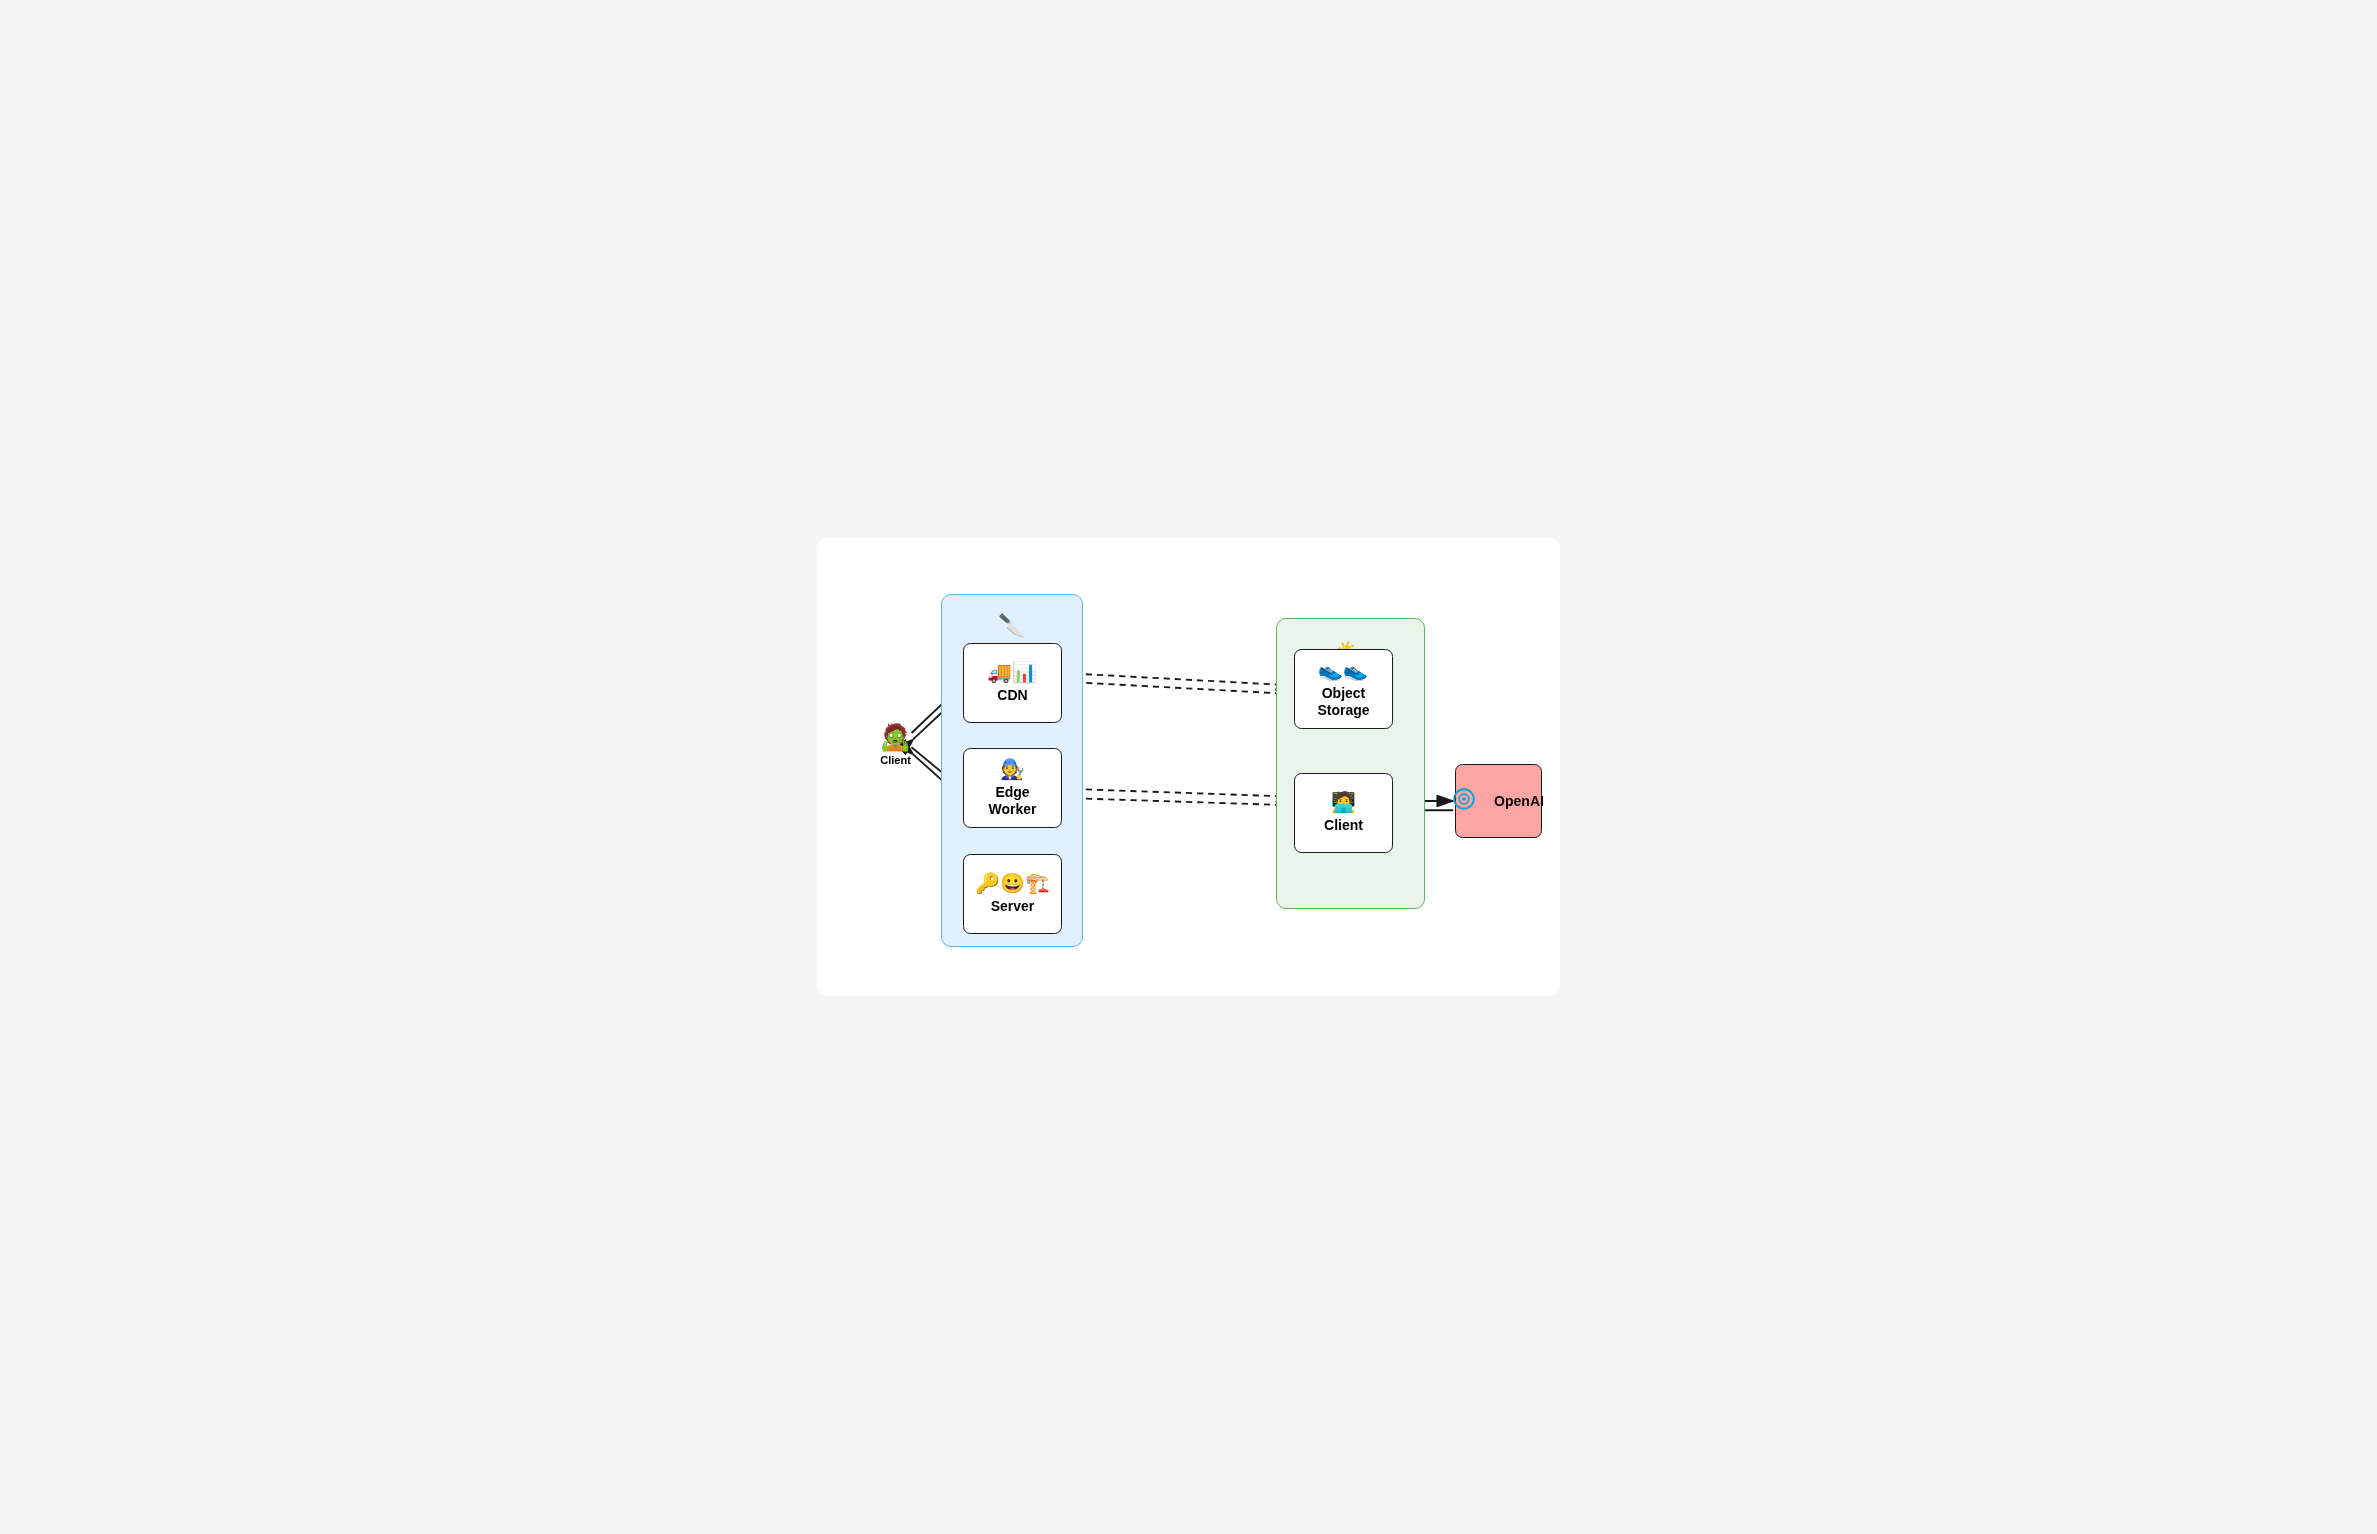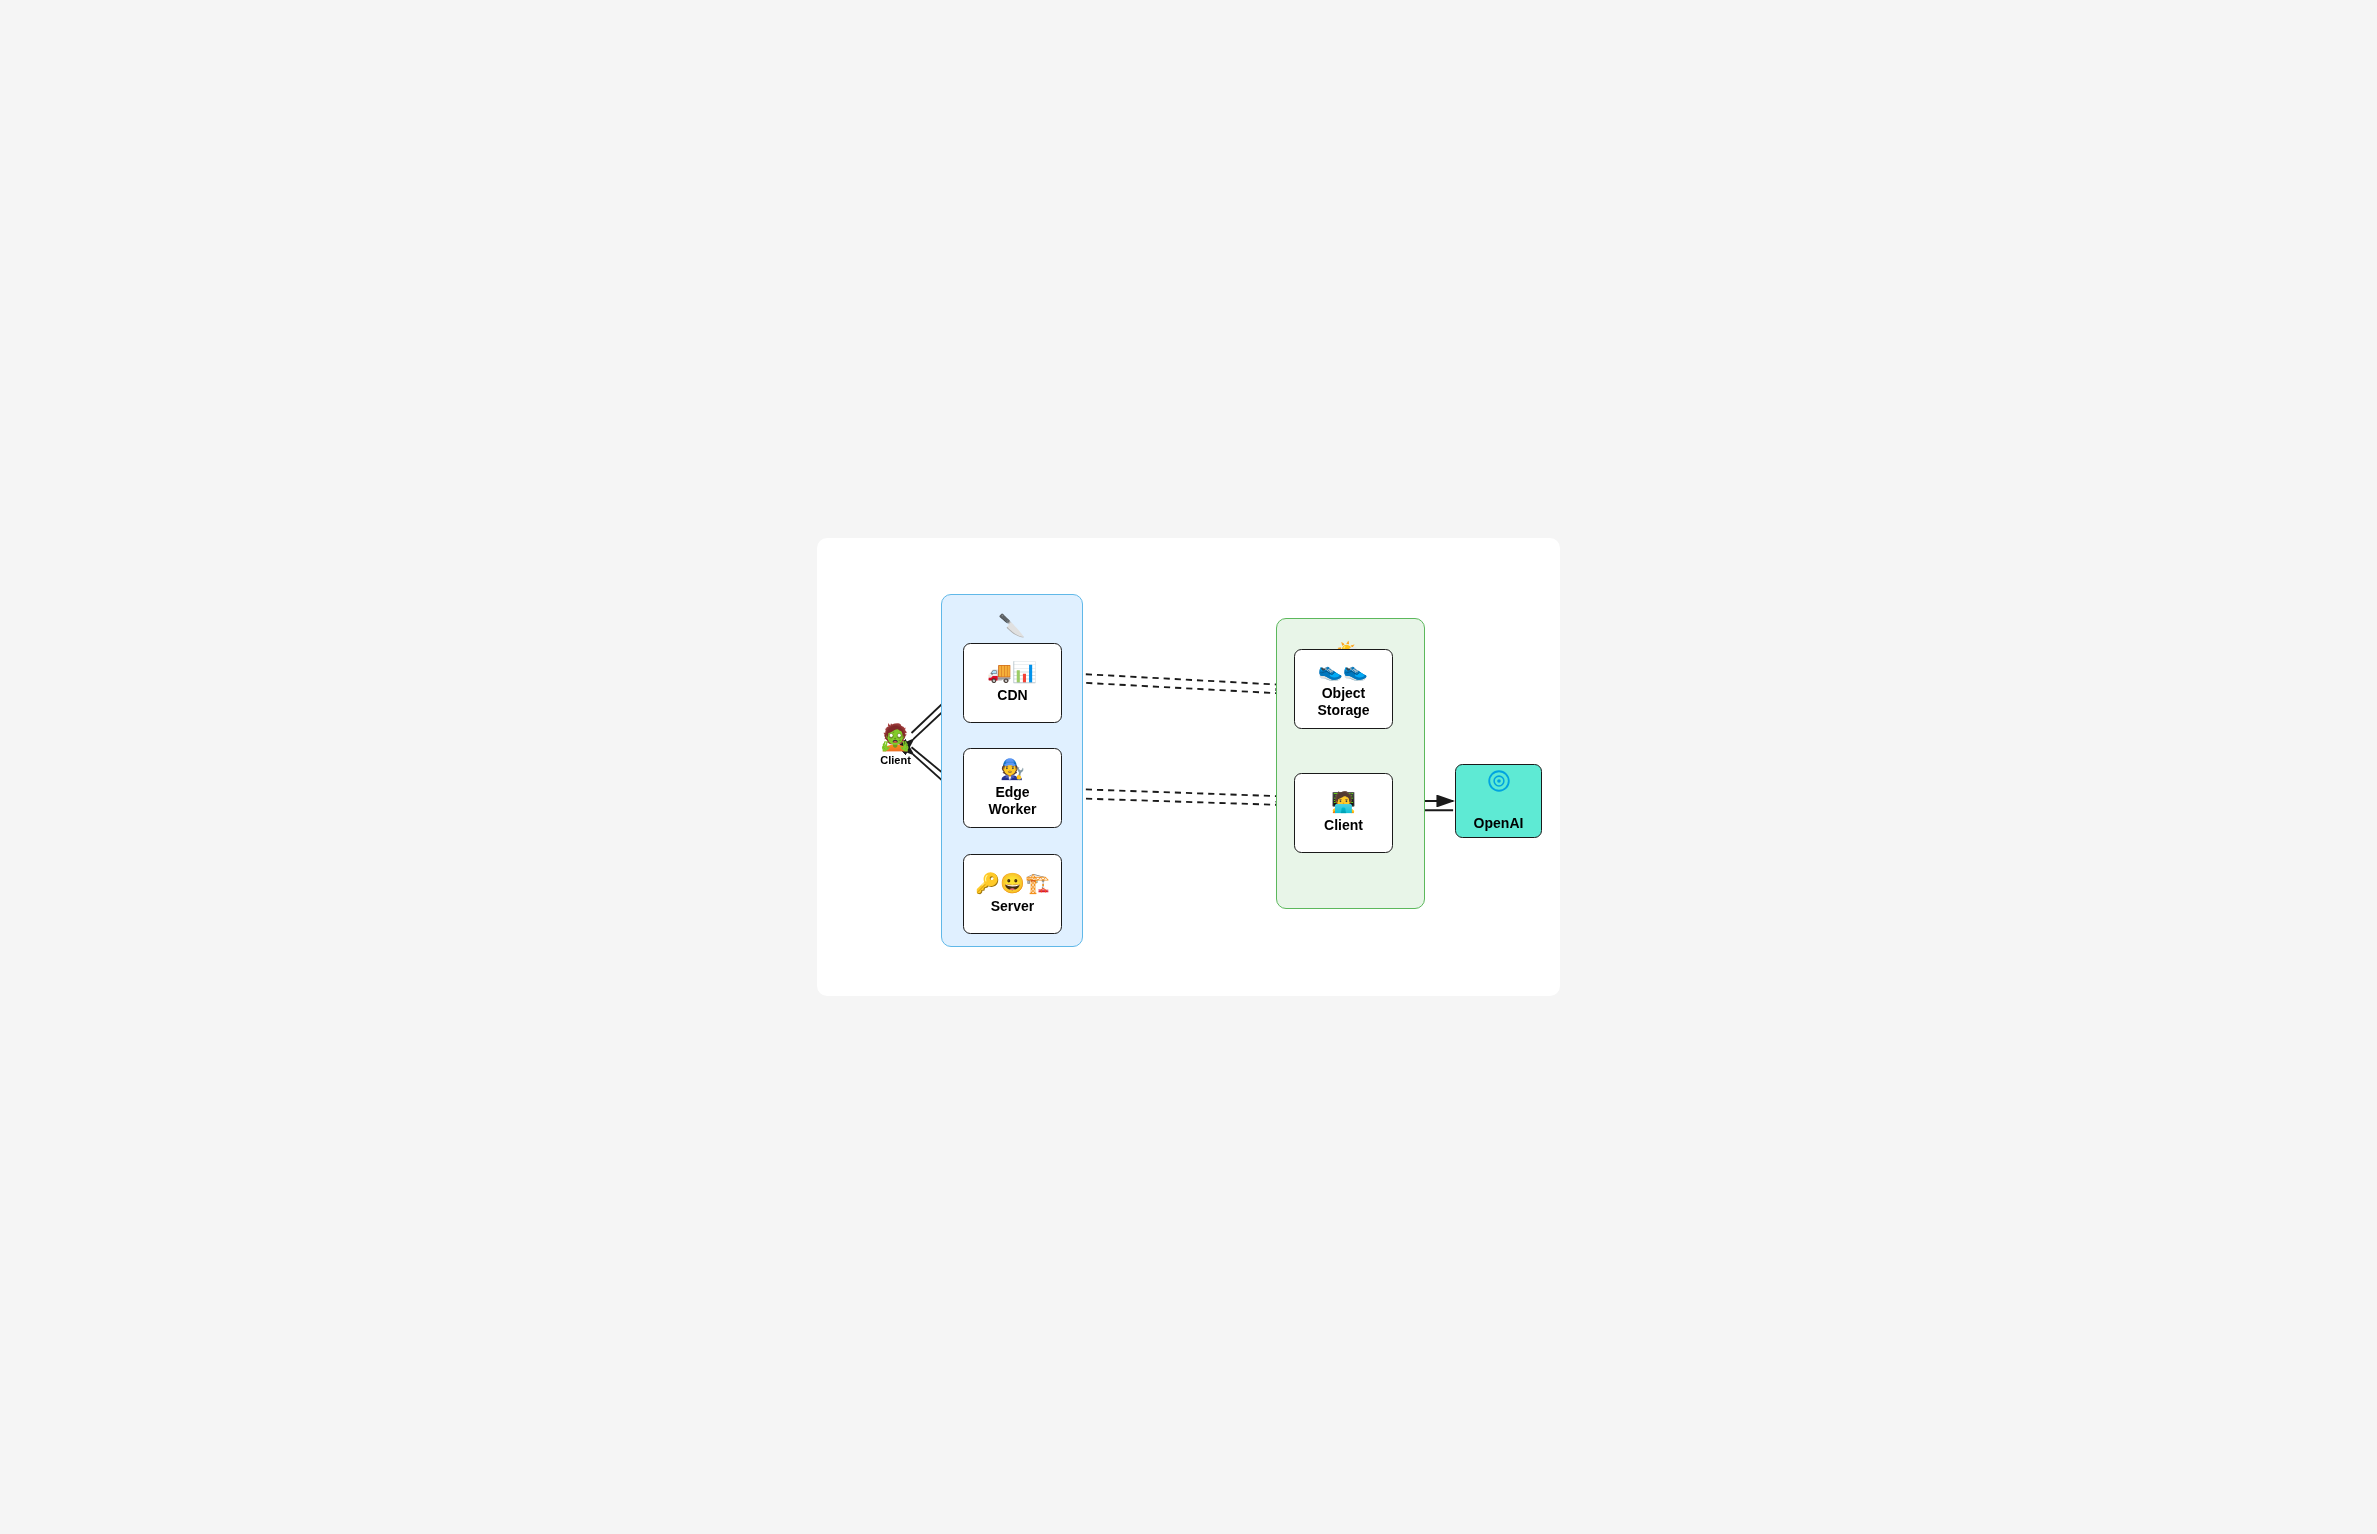--- a/index.html
+++ b/index.html
@@ -116,27 +116,27 @@
 
     .component-label {
       font-size: 14px;
       font-weight: 700;
       text-align: center;
       line-height: 1.2;
     }
 
     
     .openai-box {
-      background: #5eead4;
+      background: #fca5a5;
       border: 1.9px solid #1a1a1a;
       border-radius: 7.4px;
       width: 87px;
       height: 74px;
       display: flex;
-      flex-direction: column;
+      flex-direction: row;
       align-items: center;
       justify-content: center;
       gap: 19px;
     }
 
     
     .arrows-svg {
       position: absolute;
       top: 0;
       left: 0;

